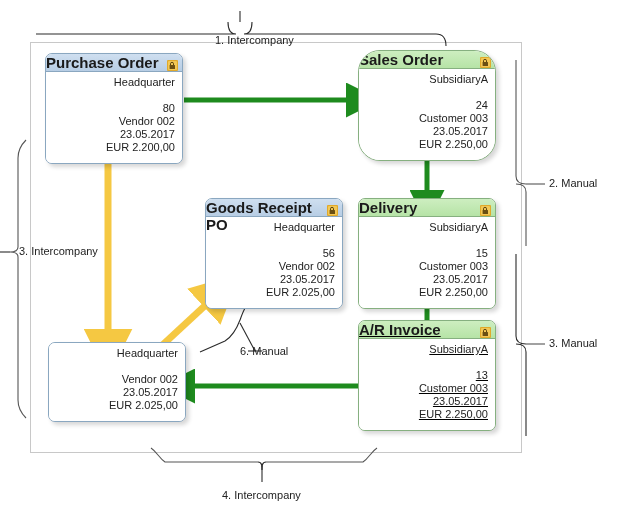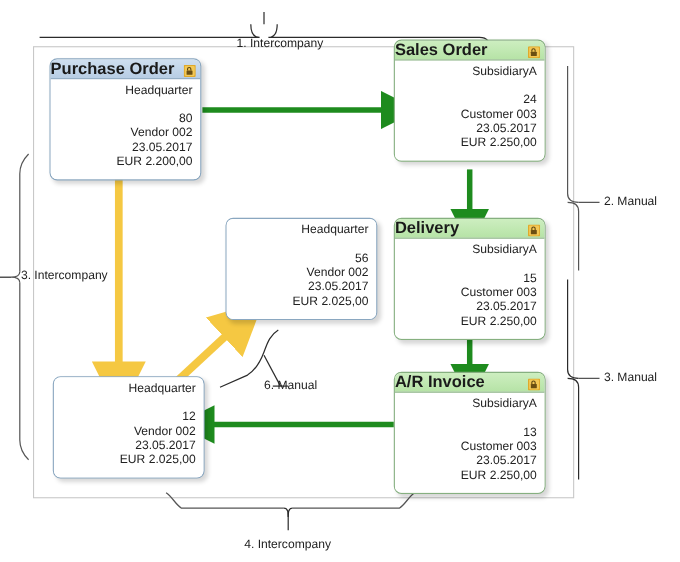--- a/index.html
+++ b/index.html
@@ -149,21 +149,21 @@
     </div>
     <div class="body">
       <div class="org ln">Headquarter</div>
       <div class="ln">80</div>
       <div class="ln">Vendor 002</div>
       <div class="ln">23.05.2017</div>
       <div class="ln">EUR 2.200,00</div>
     </div>
   </div>
 
-  <div class="node green" style="left:358px;top:36px;">
+  <div class="node green" style="left:358px;top:50px;border-radius:22px;">
     <div class="hdr">
       <span class="title">Sales Order</span>
       <span class="lock">
         <svg viewBox="0 0 11 11" width="11" height="11">
           <rect x="0" y="0" width="11" height="11" rx="1" fill="#e0a92b"></rect>
           <rect x="1" y="1" width="9" height="9" rx="1" fill="#f3c855"></rect>
           <path d="M3.5,5 v-1.2 a1.5,1.5 0 0 1 3,0 V5" fill="none" stroke="#5b4410" stroke-width="1"></path>
           <rect x="2.6" y="5" width="5.4" height="4" rx="0.6" fill="#6b4f12"></rect>
         </svg>
       </span>
@@ -171,20 +171,31 @@
     <div class="body">
       <div class="org ln">SubsidiaryA</div>
       <div class="ln">24</div>
       <div class="ln">Customer 003</div>
       <div class="ln">23.05.2017</div>
       <div class="ln">EUR 2.250,00</div>
     </div>
   </div>
 
   <div class="node" style="left:205px;top:198px;">
+    <div class="hdr">
+      <span class="title">Goods Receipt PO</span>
+      <span class="lock">
+        <svg viewBox="0 0 11 11" width="11" height="11">
+          <rect x="0" y="0" width="11" height="11" rx="1" fill="#e0a92b"></rect>
+          <rect x="1" y="1" width="9" height="9" rx="1" fill="#f3c855"></rect>
+          <path d="M3.5,5 v-1.2 a1.5,1.5 0 0 1 3,0 V5" fill="none" stroke="#5b4410" stroke-width="1"></path>
+          <rect x="2.6" y="5" width="5.4" height="4" rx="0.6" fill="#6b4f12"></rect>
+        </svg>
+      </span>
+    </div>
     <div class="body">
       <div class="org ln">Headquarter</div>
       <div class="ln">56</div>
       <div class="ln">Vendor 002</div>
       <div class="ln">23.05.2017</div>
       <div class="ln">EUR 2.025,00</div>
     </div>
   </div>
 
   <div class="node green" style="left:358px;top:198px;">
@@ -204,28 +215,27 @@
       <div class="ln">15</div>
       <div class="ln">Customer 003</div>
       <div class="ln">23.05.2017</div>
       <div class="ln">EUR 2.250,00</div>
     </div>
   </div>
 
   <div class="node" style="left:48px;top:342px;">
     <div class="body">
       <div class="org ln">Headquarter</div>
-      <div class="ln">12</div>
       <div class="ln">Vendor 002</div>
       <div class="ln">23.05.2017</div>
       <div class="ln">EUR 2.025,00</div>
     </div>
   </div>
 
-  <div class="node green" style="left:358px;top:338px;">
+  <div class="node green" style="left:358px;top:320px;text-decoration:underline;">
     <div class="hdr">
       <span class="title">A/R Invoice</span>
       <span class="lock">
         <svg viewBox="0 0 11 11" width="11" height="11">
           <rect x="0" y="0" width="11" height="11" rx="1" fill="#e0a92b"></rect>
           <rect x="1" y="1" width="9" height="9" rx="1" fill="#f3c855"></rect>
           <path d="M3.5,5 v-1.2 a1.5,1.5 0 0 1 3,0 V5" fill="none" stroke="#5b4410" stroke-width="1"></path>
           <rect x="2.6" y="5" width="5.4" height="4" rx="0.6" fill="#6b4f12"></rect>
         </svg>
       </span>

